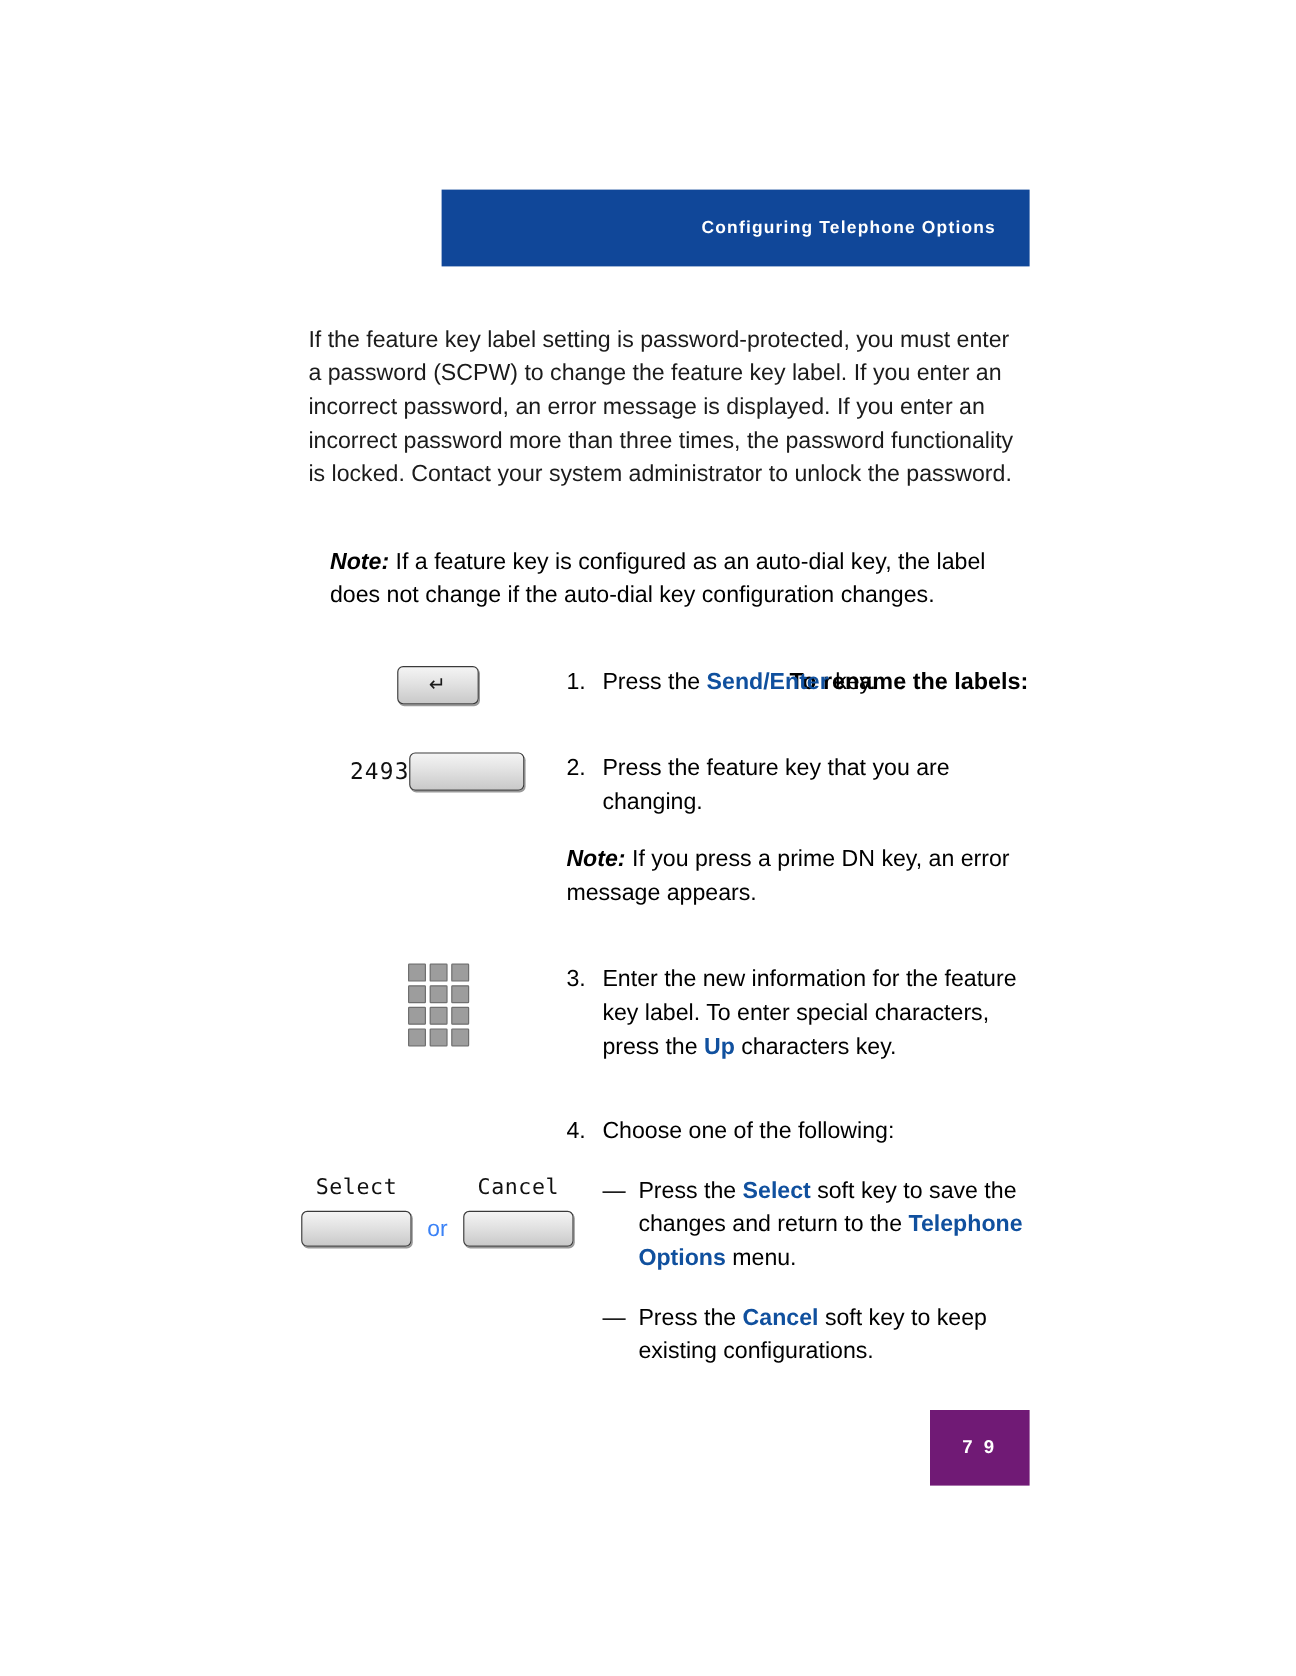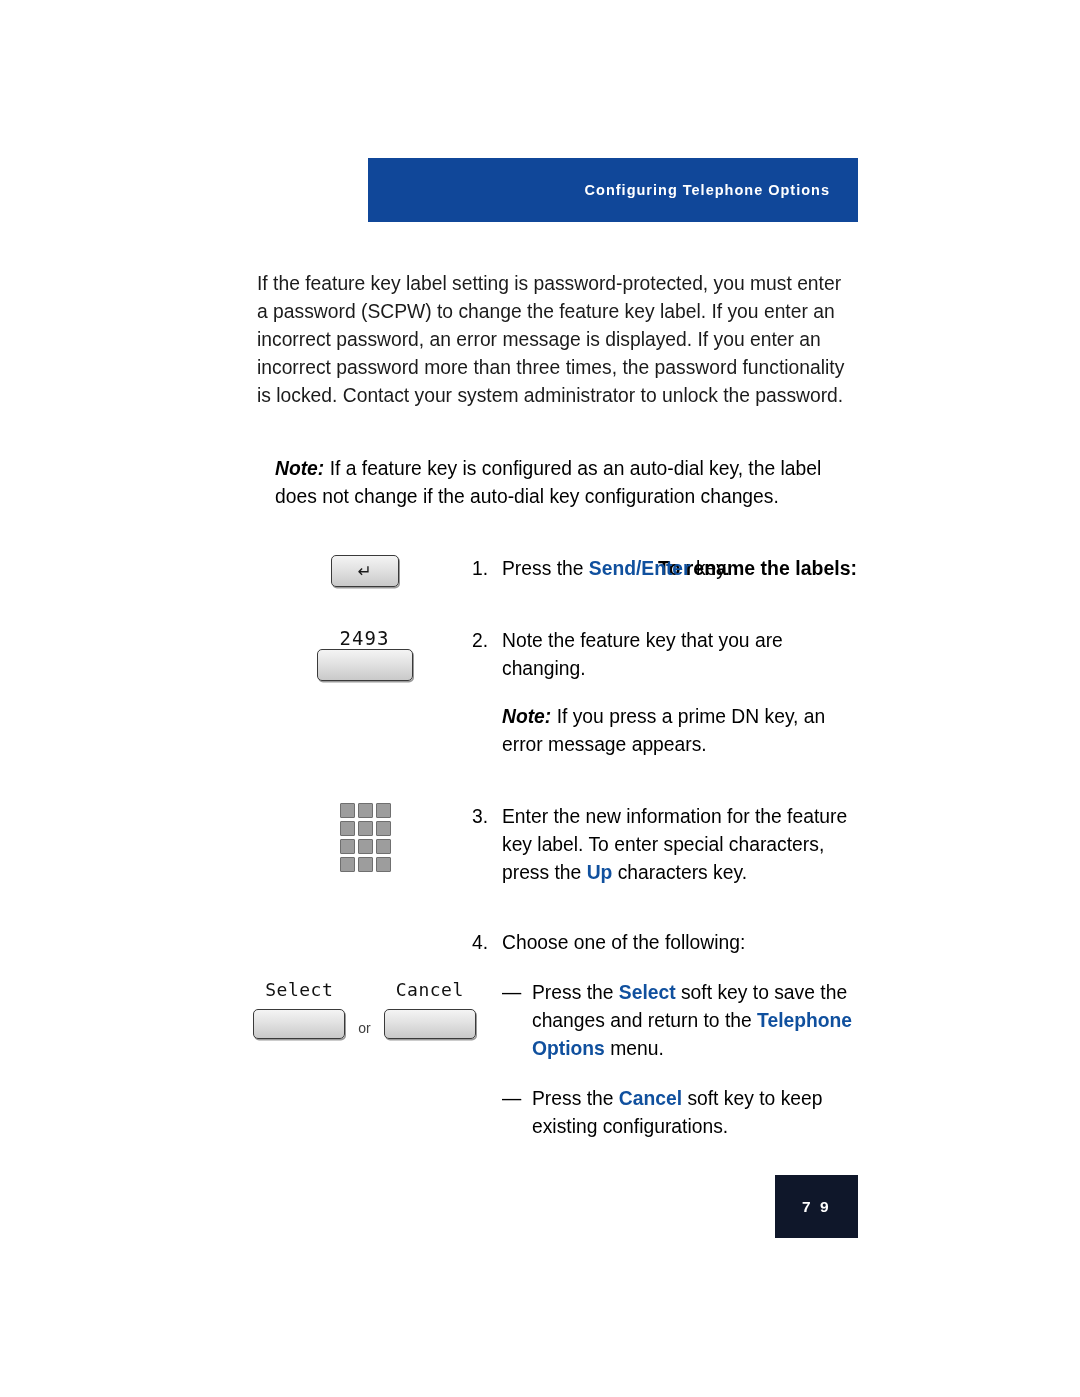--- a/index.html
+++ b/index.html
@@ -107,21 +107,20 @@
     display: inline-block;
     width: 30px;
   }
   .step-text {
     display: flex;
   }
   .step-body {
     flex: 1;
   }
   .indent-note {
-    margin-left: 30px;
     margin-top: 20px;
     font-size: 19.3px;
     line-height: 28px;
   }
   .dash-item {
     display: flex;
     margin-left: 30px;
     margin-top: 8px;
     font-size: 19.3px;
     line-height: 28px;
@@ -150,21 +149,20 @@
   }
   .arrow-glyph {
     font-size: 17px;
     line-height: 1;
     color: #1a1a1a;
     font-family: "DejaVu Sans", sans-serif;
   }
   .dn-row {
     display: flex;
     align-items: center;
-    flex-direction: column;
   }
   .dn-label {
     font-family: "DejaVu Sans Mono", monospace;
     font-size: 19px;
     letter-spacing: 1px;
     color: #111;
   }
   .keypad {
     display: grid;
     grid-template-columns: repeat(3, 13px);
@@ -198,33 +196,33 @@
   }
   .softkey-btn {
     width: 90px;
     height: 28px;
     border: 1.6px solid #3a3a3a;
     border-radius: 5px;
     background: linear-gradient(to bottom, #f4f4f4 0%, #e2e2e2 45%, #c9c9c9 100%);
     box-shadow: 1px 1.5px 0 #9a9a9a;
   }
   .or-text {
-    font-size: 14px;
+    font-size: 19px;
     padding: 0 13px 3px 13px;
-    color: #404040;
+    color: #3b82f6;
   }
 
   
   .page-band {
     position: absolute;
     left: 775px;
     top: 1175px;
     width: 83px;
     height: 63px;
-    background: #0f172a;
+    background: #701a75;
     display: flex;
     align-items: center;
     justify-content: center;
   }
   .page-num {
     color: #ffffff;
     font-size: 15.5px;
     font-weight: bold;
     letter-spacing: 2.5px;
   }
@@ -272,21 +270,21 @@
     <div class="step-row" style="margin-bottom:44px;">
       <div class="art-col">
         <div class="dn-row">
           <span class="dn-label">2493</span>
           <div class="key-btn key-wide"></div>
         </div>
       </div>
       <div class="text-col">
         <div class="step-text">
           <span class="num">2.</span>
-          <span class="step-body">Note the feature key that you are changing.</span>
+          <span class="step-body">Press the feature key that you are changing.</span>
         </div>
         <div class="indent-note"><span class="note-lead">Note:</span><span> If you press a prime DN key, an error message appears.</span></div>
       </div>
     </div>
 
     <div class="step-row" style="margin-bottom:42px;">
       <div class="art-col">
         <div class="keypad">
           <i></i>
             <i></i>

